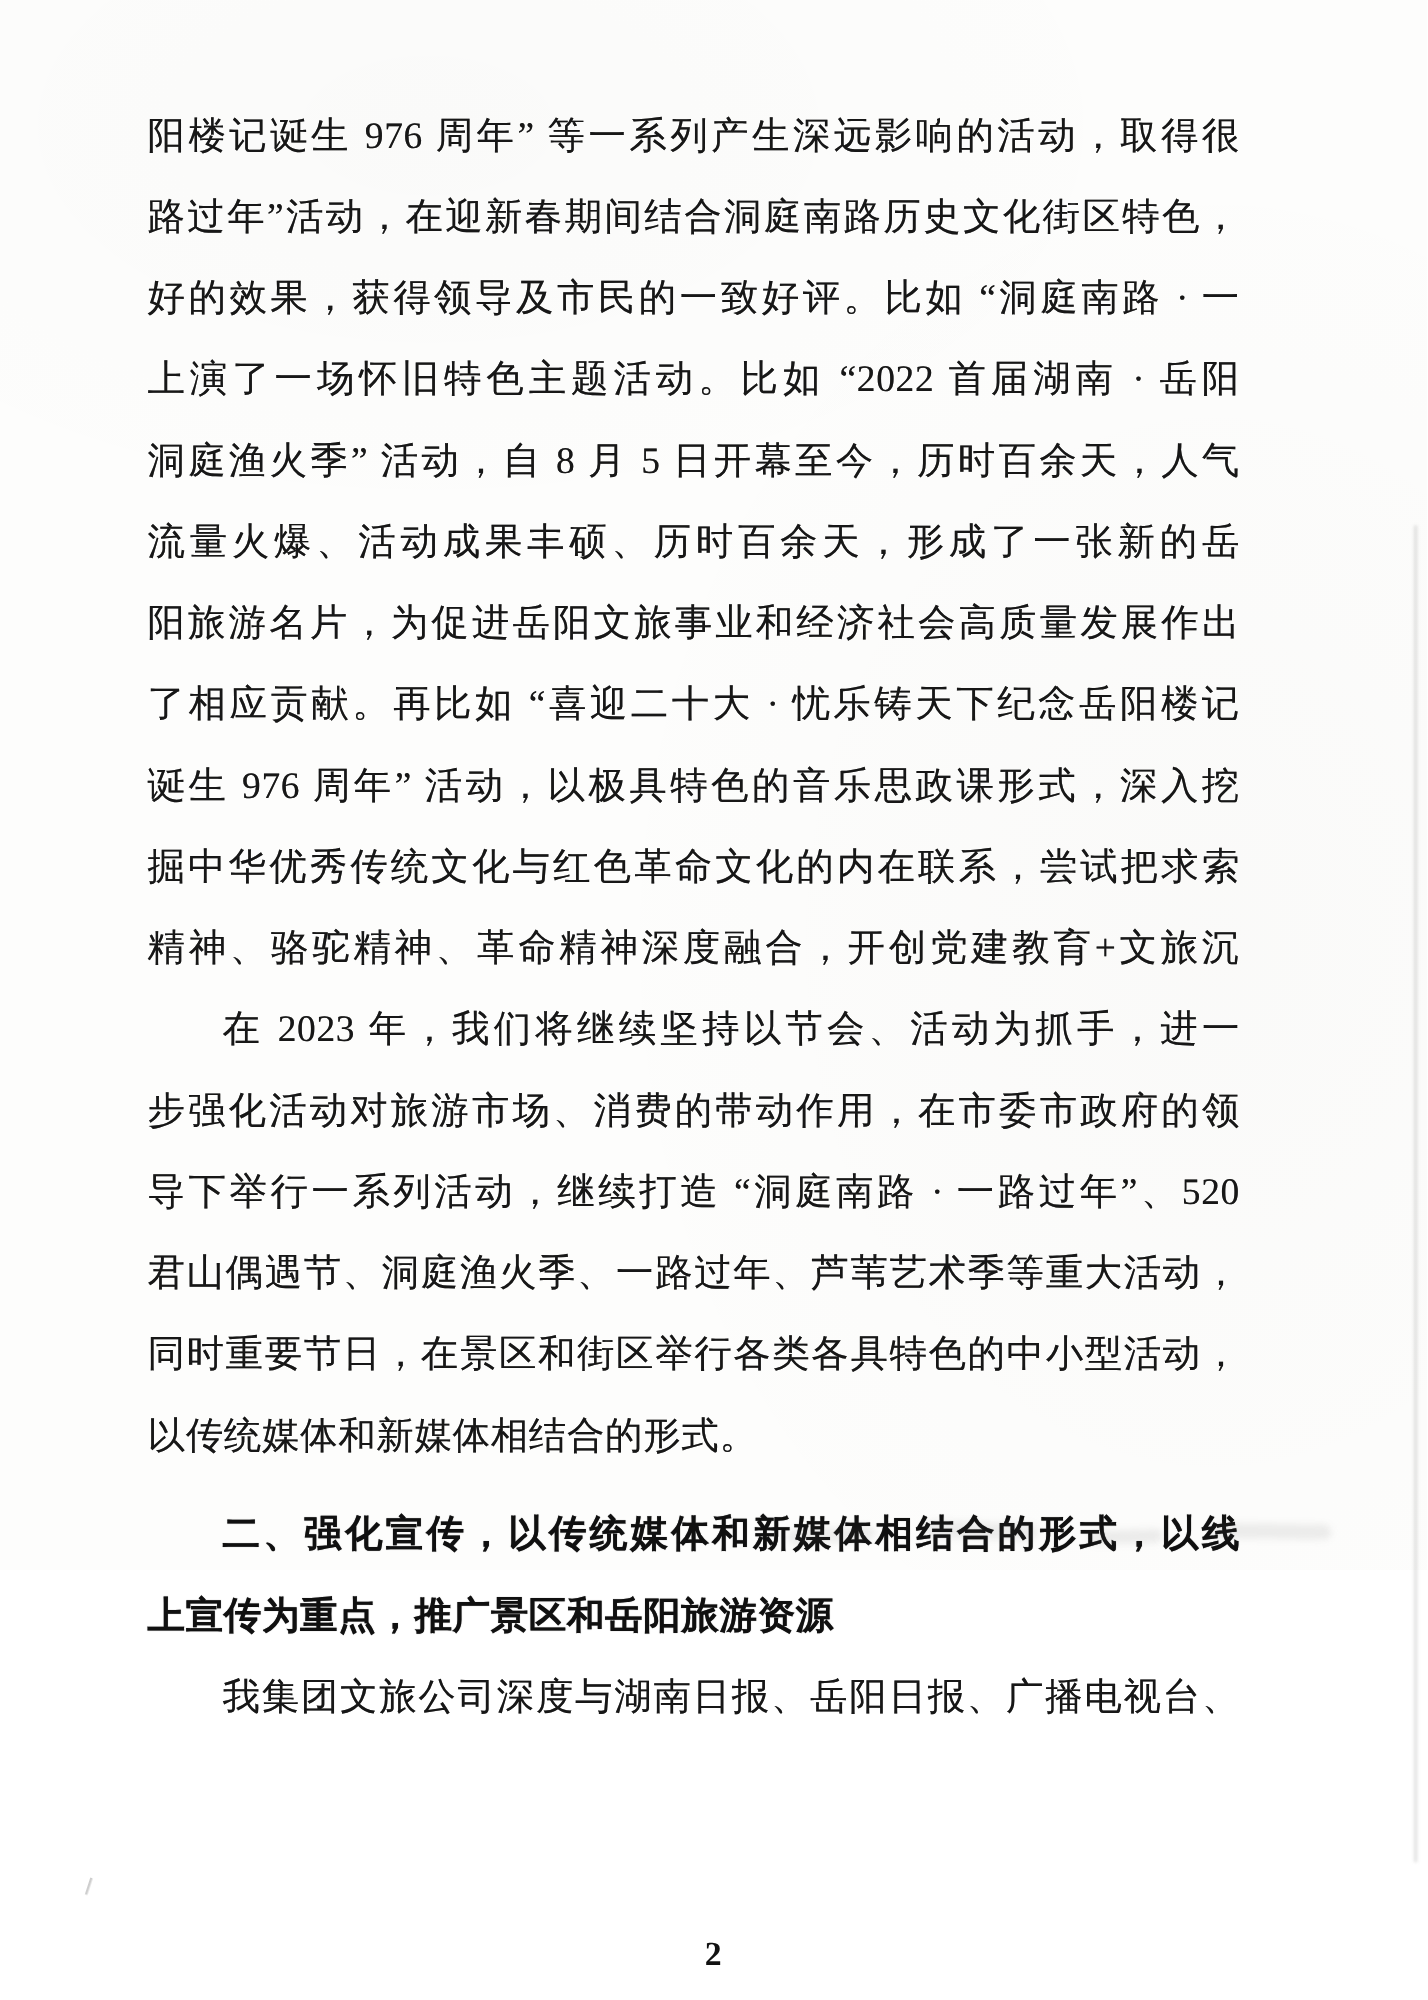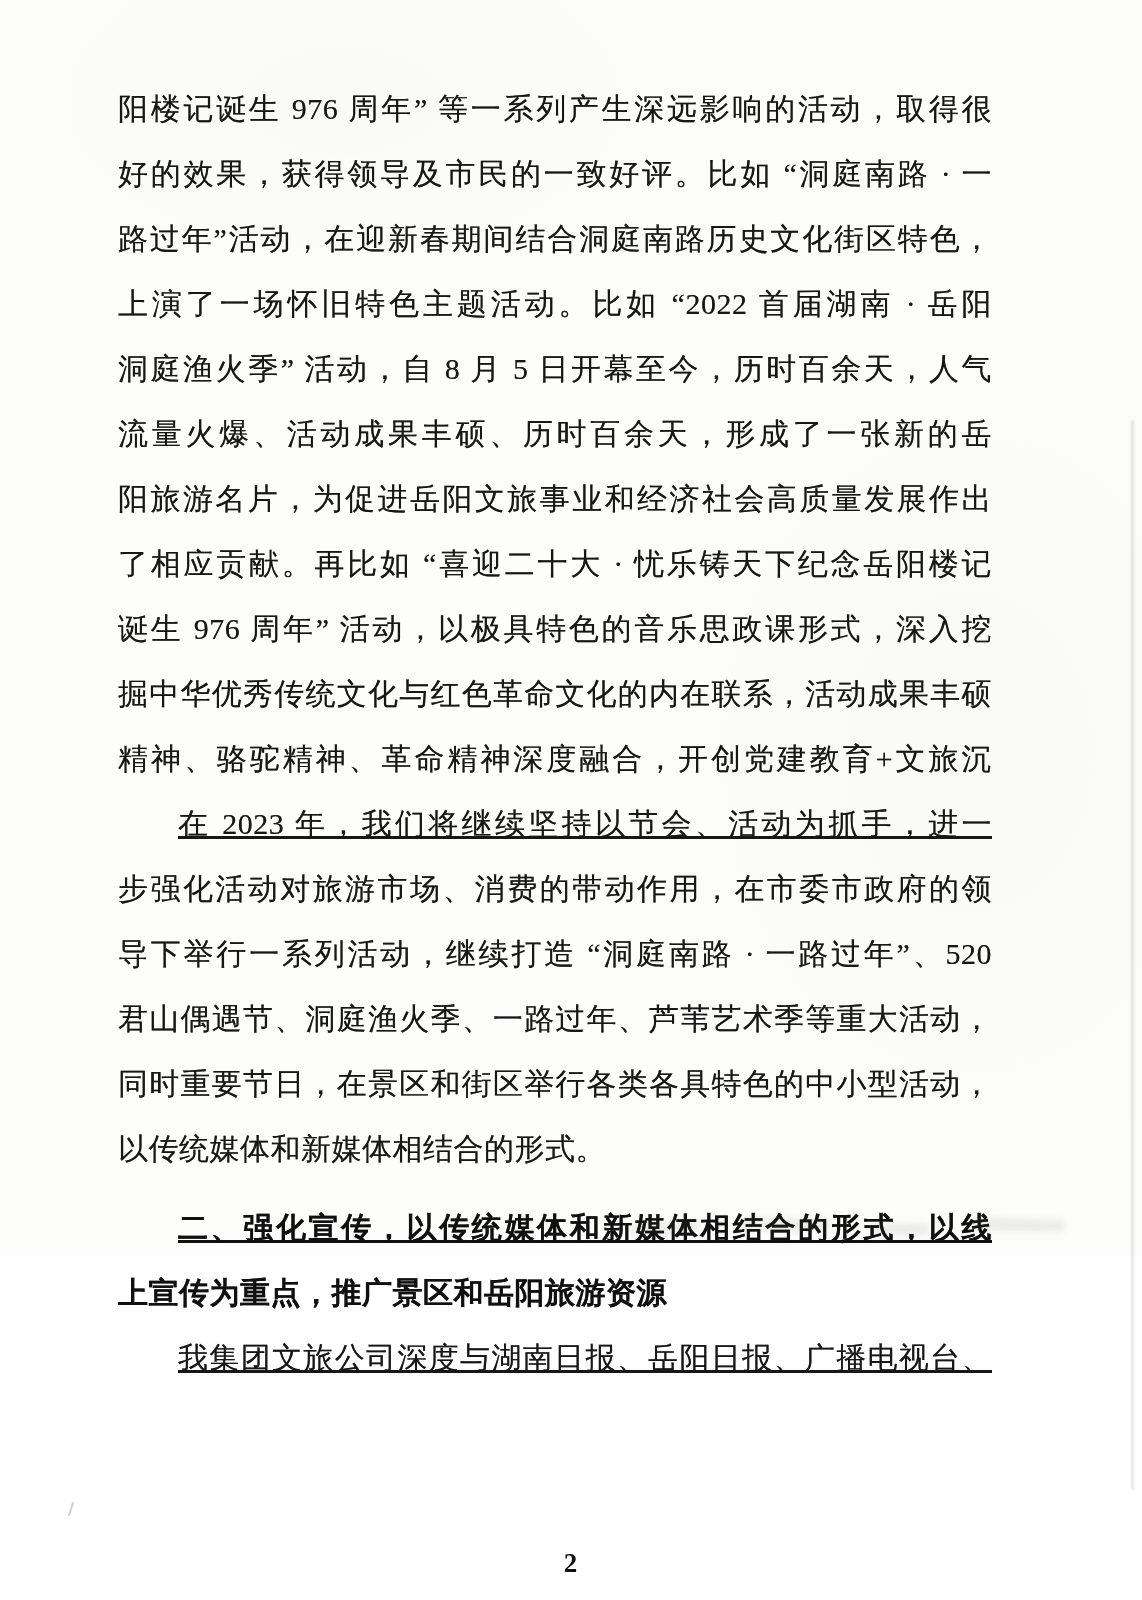--- a/index.html
+++ b/index.html
@@ -32,21 +32,21 @@
   }
   .para { margin: 0; }
   .ln {
     text-align: justify;
     text-align-last: justify;
     letter-spacing: 0.5px;
     
     text-shadow: 0 0 0.4px rgba(0,0,0,0.55);
   }
   .ln.short { text-align-last: left; }
-  .ln.ind { text-indent: 2em; text-decoration: underline; }
+  .ln.ind { text-indent: 2em; }
   .heading .ln {
     font-family: "Liberation Sans", "DejaVu Sans", sans-serif;
     font-weight: 700;
     color: #101010;
     text-shadow: 0 0 0.6px rgba(0,0,0,0.7);
   }
   .heading { margin-top: 14px; }
   .page-number {
     position: absolute;
     left: 0;
@@ -93,29 +93,29 @@
 </style>
 </head>
 <body>
 
 <div class="page">
 
   <div class="content">
 
     <div class="para">
       <div class="ln">阳楼记诞生 976 周年” 等一系列产生深远影响的活动，取得很</div>
+      <div class="ln">路过年”活动，在迎新春期间结合洞庭南路历史文化街区特色，</div>
       <div class="ln">好的效果，获得领导及市民的一致好评。比如 “洞庭南路 · 一</div>
-      <div class="ln">路过年”活动，在迎新春期间结合洞庭南路历史文化街区特色，</div>
       <div class="ln">上演了一场怀旧特色主题活动。比如 “2022 首届湖南 · 岳阳</div>
       <div class="ln">洞庭渔火季” 活动，自 8 月 5 日开幕至今，历时百余天，人气</div>
       <div class="ln">流量火爆、活动成果丰硕、历时百余天，形成了一张新的岳</div>
       <div class="ln">阳旅游名片，为促进岳阳文旅事业和经济社会高质量发展作出</div>
       <div class="ln">了相应贡献。再比如 “喜迎二十大 · 忧乐铸天下纪念岳阳楼记</div>
       <div class="ln">诞生 976 周年” 活动，以极具特色的音乐思政课形式，深入挖</div>
-      <div class="ln">掘中华优秀传统文化与红色革命文化的内在联系，活动成果丰硕</div>
+      <div class="ln">掘中华优秀传统文化与红色革命文化的内在联系，尝试把求索</div>
       <div class="ln">精神、骆驼精神、革命精神深度融合，开创党建教育+文旅沉</div>
     </div>
 
     <div class="para">
       <div class="ln ind">在 2023 年，我们将继续坚持以节会、活动为抓手，进一</div>
       <div class="ln">步强化活动对旅游市场、消费的带动作用，在市委市政府的领</div>
       <div class="ln">导下举行一系列活动，继续打造 “洞庭南路 · 一路过年”、520</div>
       <div class="ln">君山偶遇节、洞庭渔火季、一路过年、芦苇艺术季等重大活动，</div>
       <div class="ln">同时重要节日，在景区和街区举行各类各具特色的中小型活动，</div>
       <div class="ln short">以传统媒体和新媒体相结合的形式。</div>

